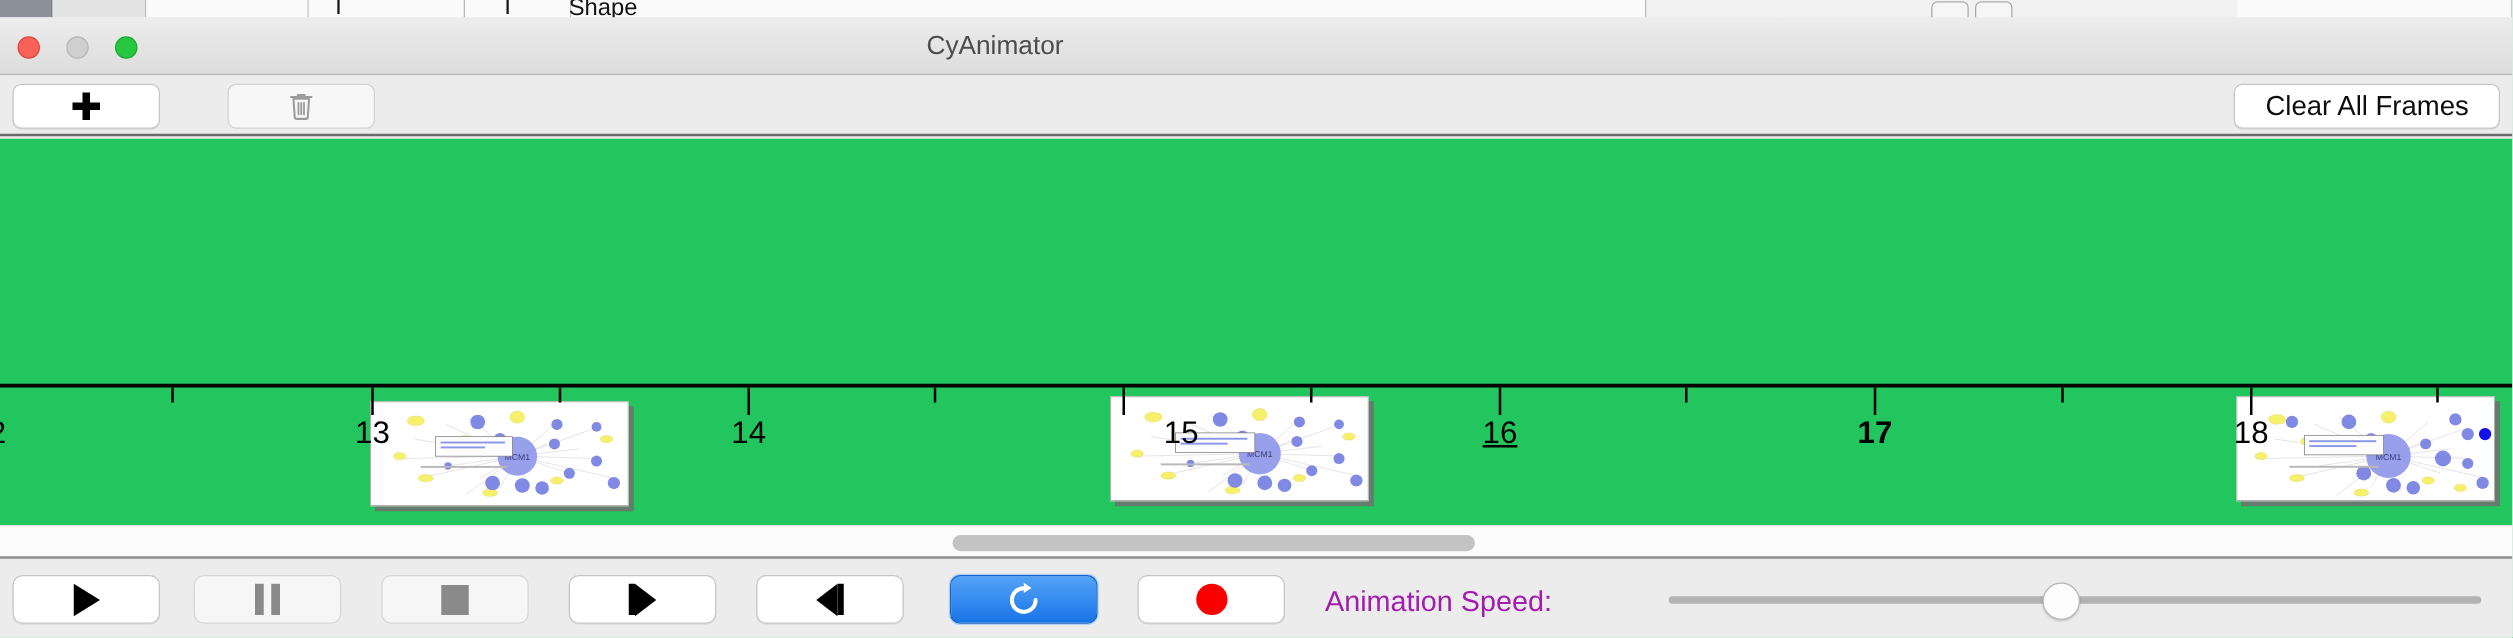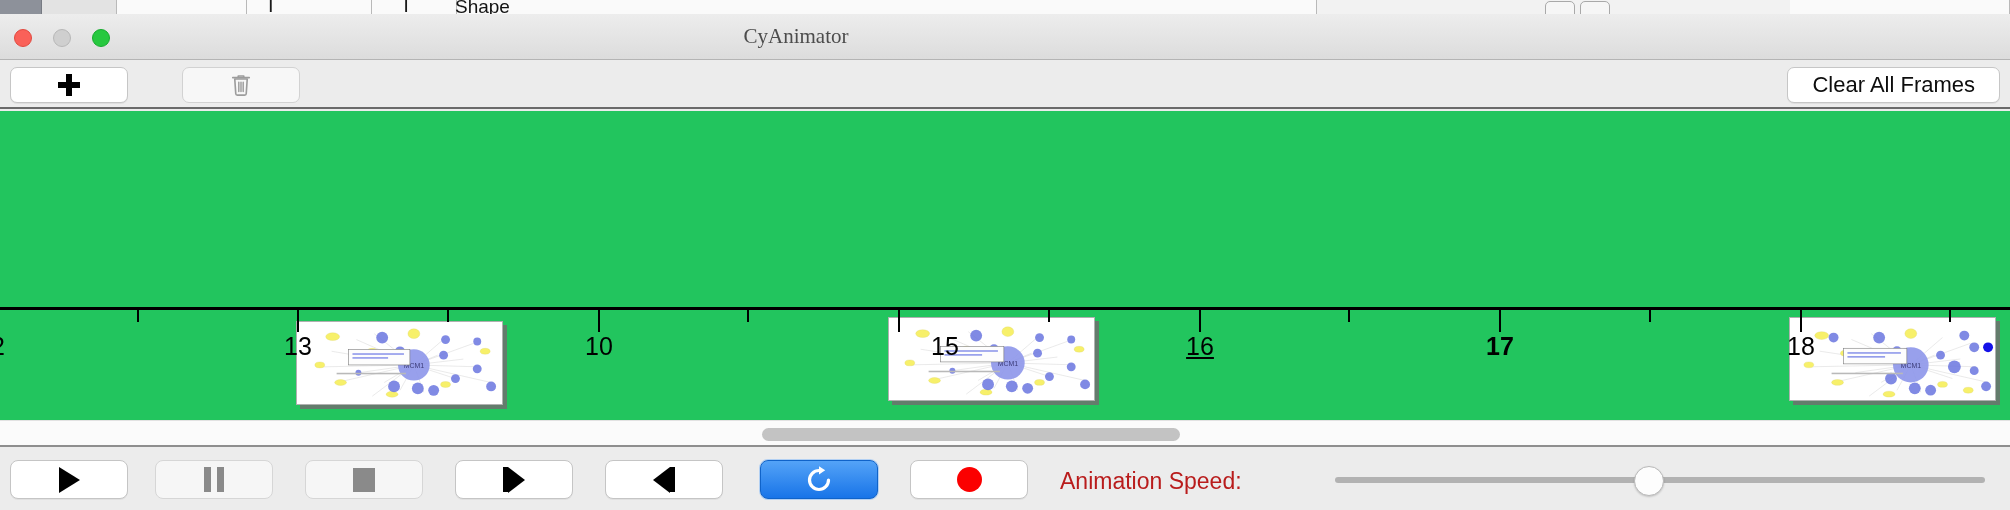--- a/index.html
+++ b/index.html
@@ -81,21 +81,21 @@
   .traffic.min    { left: 53px; background: #cfcfcf; border: 1px solid #b7b7b7; }
   .traffic.max    { left: 92px; background: #27c83f; border: 1px solid #17ab2e; }
   .win-title {
     position: absolute;
     left: 0; top: 0;
     width: 1592px;
     line-height: 45px;
     text-align: center;
     font-size: 21px;
     color: #4c4c4c;
-    font-family: Liberation Serif, serif;
+    font-family: Liberation Sans, sans-serif;
   }
 
   
   .toolbar {
     position: absolute;
     left: 0; top: 60px;
     width: 2010px; height: 49px;
     background: #ececec;
     border-bottom: 2px solid #6a6a6a;
     box-sizing: border-box;
@@ -256,21 +256,21 @@
     border-left: 17px solid #000;
     border-top: 13px solid transparent;
     border-bottom: 13px solid transparent;
   }
   .rec-dot { width: 25px; height: 25px; border-radius: 50%; background: #fb0000; }
 
   .speed-label {
     position: absolute;
     top: 19px;
     font-size: 23px;
-    color: #b91c1c;
+    color: #a21caf;
     font-family: "Liberation Sans", sans-serif;
     white-space: nowrap;
   }
   .slider {
     position: absolute;
     top: 28px;
     height: 6px;
     border-radius: 3px;
     background: #b2b2b2;
   }
@@ -458,21 +458,21 @@
         </svg>
       </div>
     </div>
 
     <div class="axis-line"></div>
     <div id="ticks">
         <div class="tick-label" style="left: -2px;">2</div>
         <div class="tick major" style="left: 297px;"></div>
         <div class="tick-label" style="left: 298px;">13</div>
         <div class="tick major" style="left: 598px;"></div>
-        <div class="tick-label" style="left: 599px;">10</div>
+        <div class="tick-label" style="left: 599px;">14</div>
         <div class="tick major" style="left: 898px;"></div>
         <div class="tick-label" style="left: 945px;">15</div>
         <div class="tick major" style="left: 1199px;"></div>
         <div class="tick-label" style="left: 1200px; text-decoration: underline;">16</div>
         <div class="tick major" style="left: 1499px;"></div>
         <div class="tick-label" style="left: 1500px; font-weight: bold;">17</div>
         <div class="tick major" style="left: 1800px;"></div>
         <div class="tick-label" style="left: 1801px;">18</div>
         <div class="tick minor" style="left: 137px;"></div>
         <div class="tick minor" style="left: 447px;"></div>

